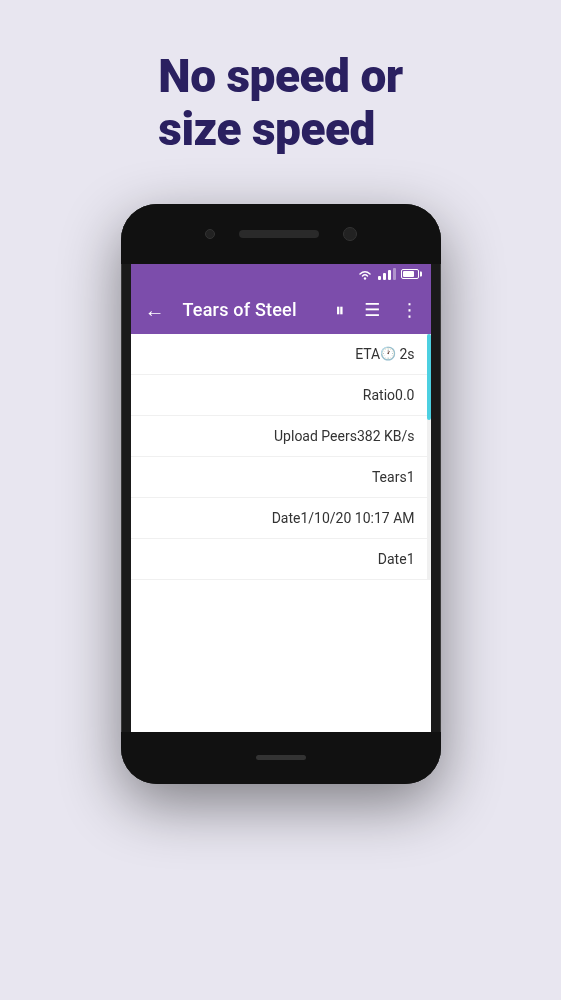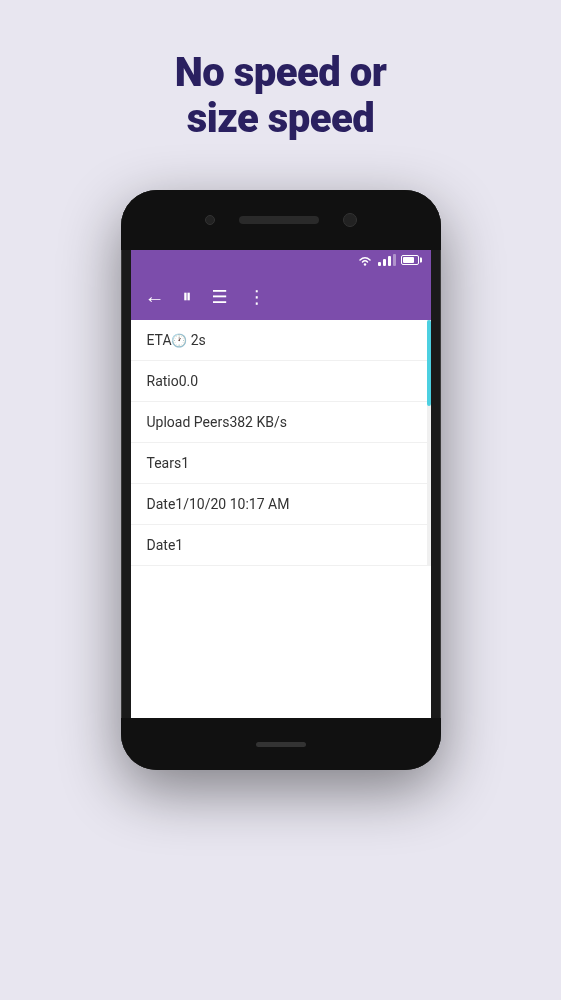--- a/index.html
+++ b/index.html
@@ -14,23 +14,22 @@
       background-color: #e8e6f0;
       display: flex;
       flex-direction: column;
       align-items: center;
       font-family: 'Roboto', Arial, sans-serif;
       overflow: hidden;
     }
 
     .headline {
       margin-top: 50px;
-      text-align: center;
       color: #2a2060;
-      font-size: 40px;
+      font-size: 46px;
       font-weight: 900;
       line-height: 1.15;
       padding: 0 40px;
       letter-spacing: -0.5px;
     }
 
     .phone-wrapper {
       margin-top: 48px;
       position: relative;
       width: 320px;
@@ -206,21 +205,21 @@
     
     .content-area {
       background: #fff;
       padding: 0;
       position: relative;
     }
 
     .info-row {
       display: flex;
       align-items: center;
-      justify-content: flex-start;
+      justify-content: flex-end;
       padding: 12px 16px;
       border-bottom: 1px solid #f0f0f0;
     }
 
     .info-label {
       color: #333;
       font-size: 14px;
     }
 
     .info-value {
@@ -313,20 +312,21 @@
           </div>
 
           <div class="battery-icon">
             <div class="battery-fill"></div>
           </div>
         </div>
       </div>
 
       <div class="app-toolbar">
         <div class="toolbar-back">←</div>
+        <div class="toolbar-title">Tears of Steel</div>
         <div class="toolbar-actions">
           <div class="toolbar-icon">⏸</div>
           <div class="toolbar-icon">☰</div>
           <div class="toolbar-icon">⋮</div>
         </div>
       </div>
 
       <div class="content-area">
 
         <div id="info-rows-container">

